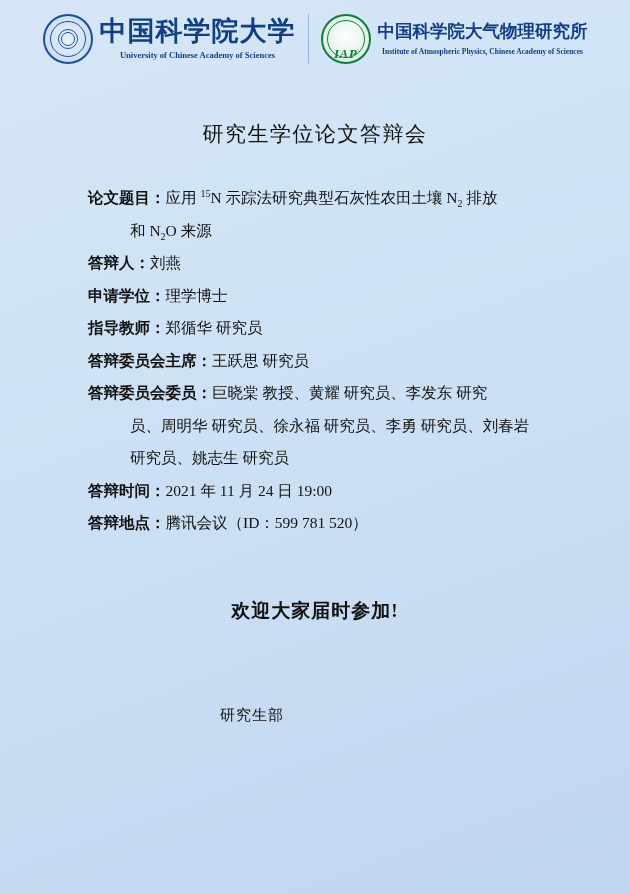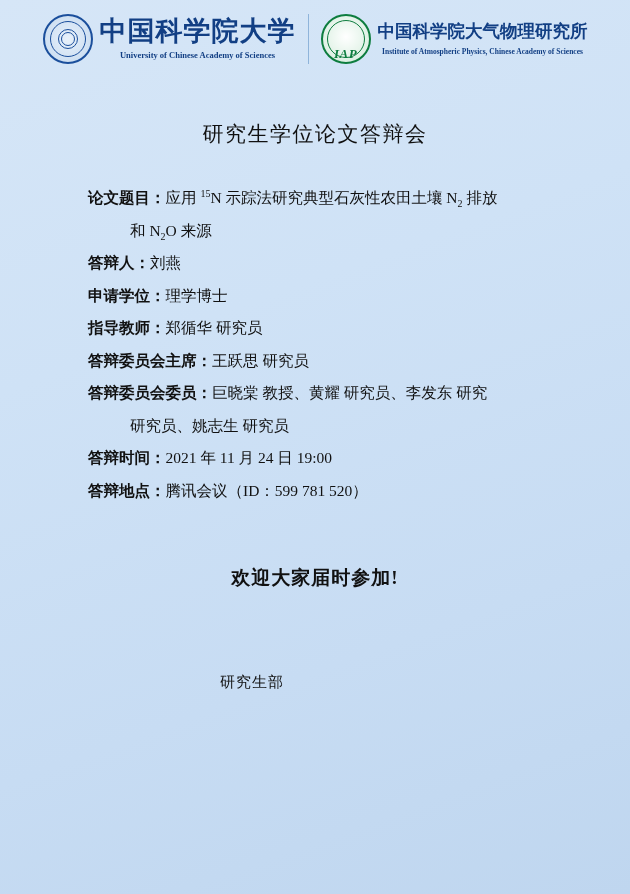--- a/index.html
+++ b/index.html
@@ -252,20 +252,21 @@
 
     <div class="field-row">
       <span class="field-label">答辩委员会主席：</span>
       <span class="field-value">王跃思  研究员</span>
     </div>
 
     <div class="field-row">
       <span class="field-label">答辩委员会委员：</span>
       <span class="field-value">巨晓棠  教授、黄耀  研究员、李发东  研究</span>
     </div>
+    <div class="cont-row indent-1">员、周明华  研究员、徐永福  研究员、李勇  研究员、刘春岩</div>
     <div class="cont-row indent-1">研究员、姚志生  研究员</div>
 
     <div class="field-row">
       <span class="field-label">答辩时间：</span>
       <span class="field-value">2021 年 11 月 24 日 19:00</span>
     </div>
 
     <div class="field-row">
       <span class="field-label">答辩地点：</span>
       <span class="field-value">腾讯会议（ID：599 781 520）</span>

